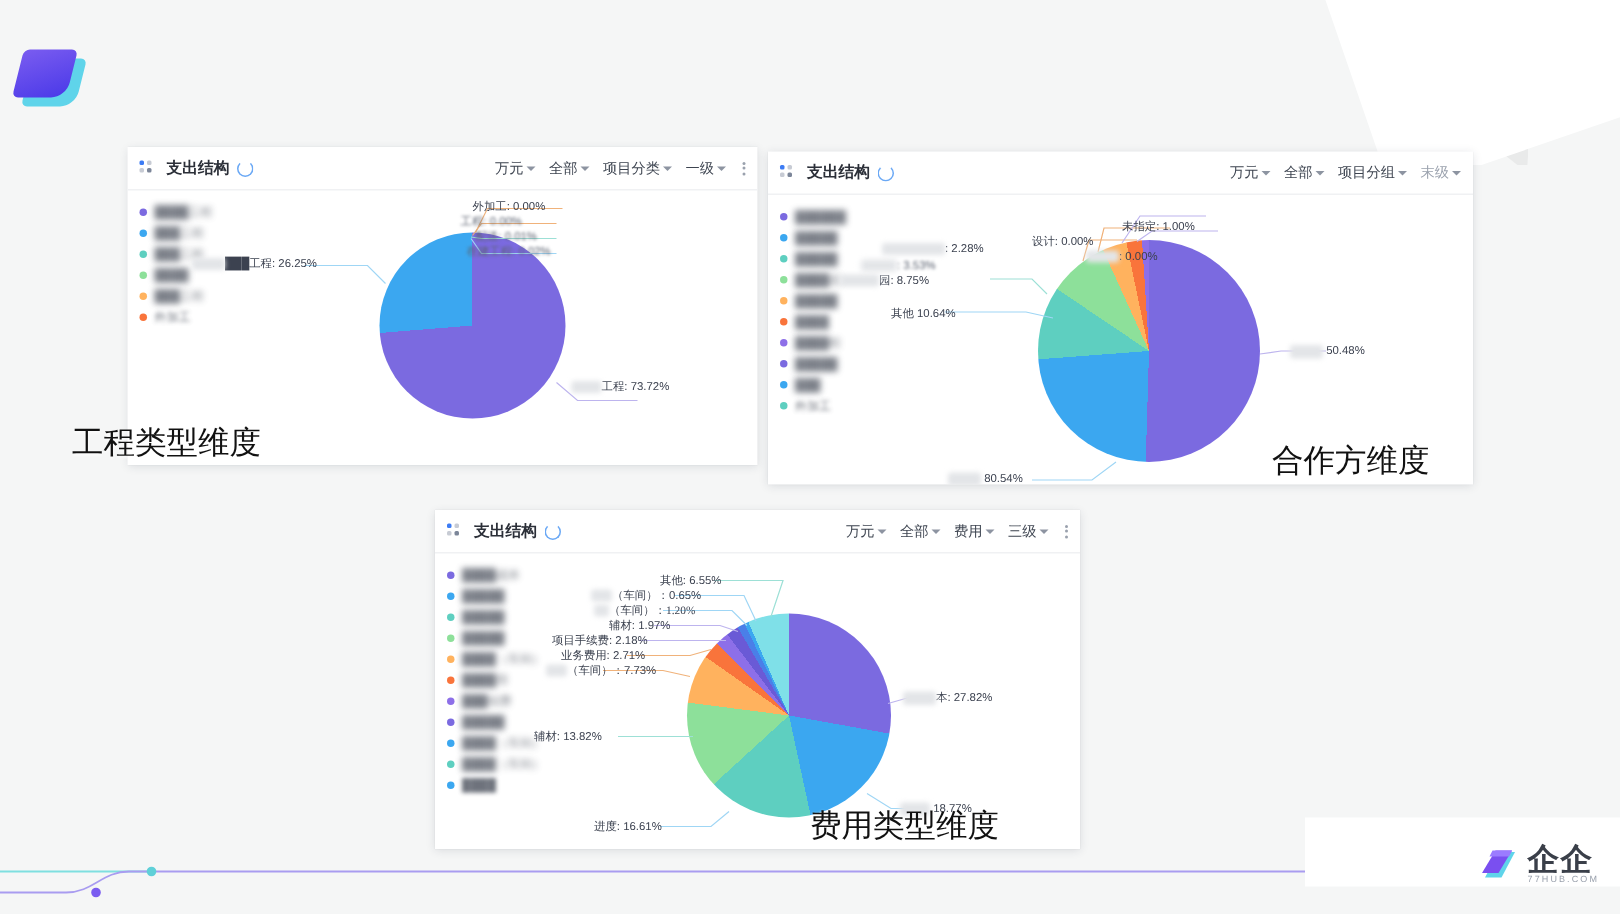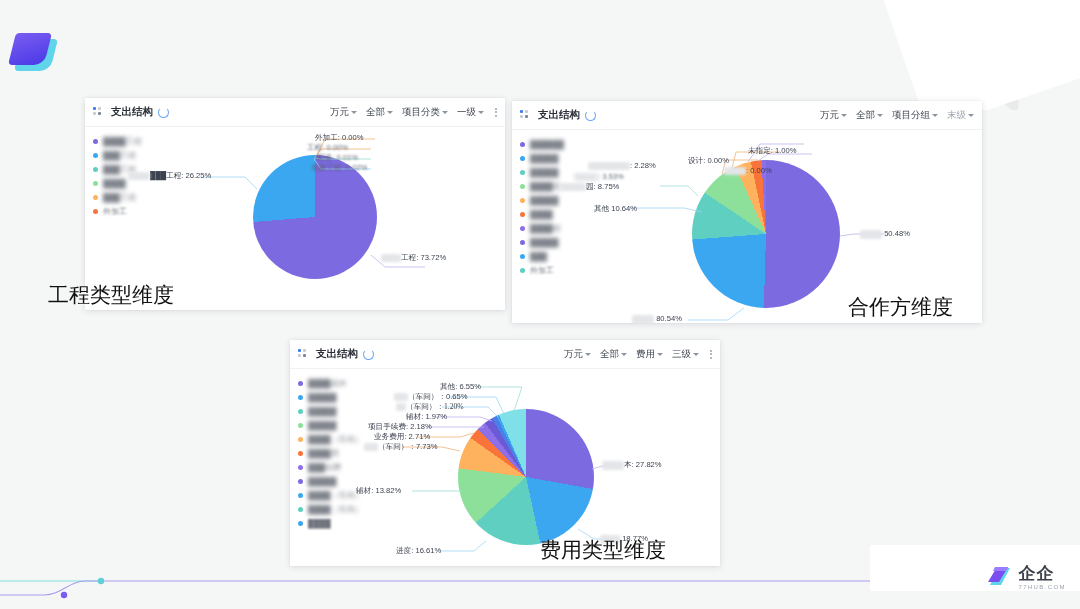--- a/index.html
+++ b/index.html
@@ -116,21 +116,21 @@
 
   
   .footer-lines{position:absolute;left:0;bottom:0;width:1080px;height:49px;}
   .footer-lines svg{position:absolute;left:0;top:0;}
   .footer-white{
     position:absolute;right:0;bottom:18px;width:210px;height:46px;background:#ffffff;
   }
   .footer-logo{position:absolute;right:14px;bottom:18px;display:flex;align-items:flex-end;gap:6px;}
   .flogo-mark{position:relative;width:26px;height:26px;}
   .flogo-text{display:flex;flex-direction:column;align-items:flex-start;}
-  .flogo-cn{font-size:17px;font-weight:bold;color:#3a3f49;letter-spacing:1px;line-height:18px;}
+  .flogo-cn{font-size:21px;font-weight:bold;color:#3a3f49;letter-spacing:1px;line-height:18px;}
   .flogo-url{font-size:6px;color:#9aa1ad;letter-spacing:1.4px;line-height:8px;}
 </style>
 </head>
 <body>
 
 <div class="corner-fold">
   <div class="tri2"></div>
   <div class="tri1"></div>
 </div>
 

